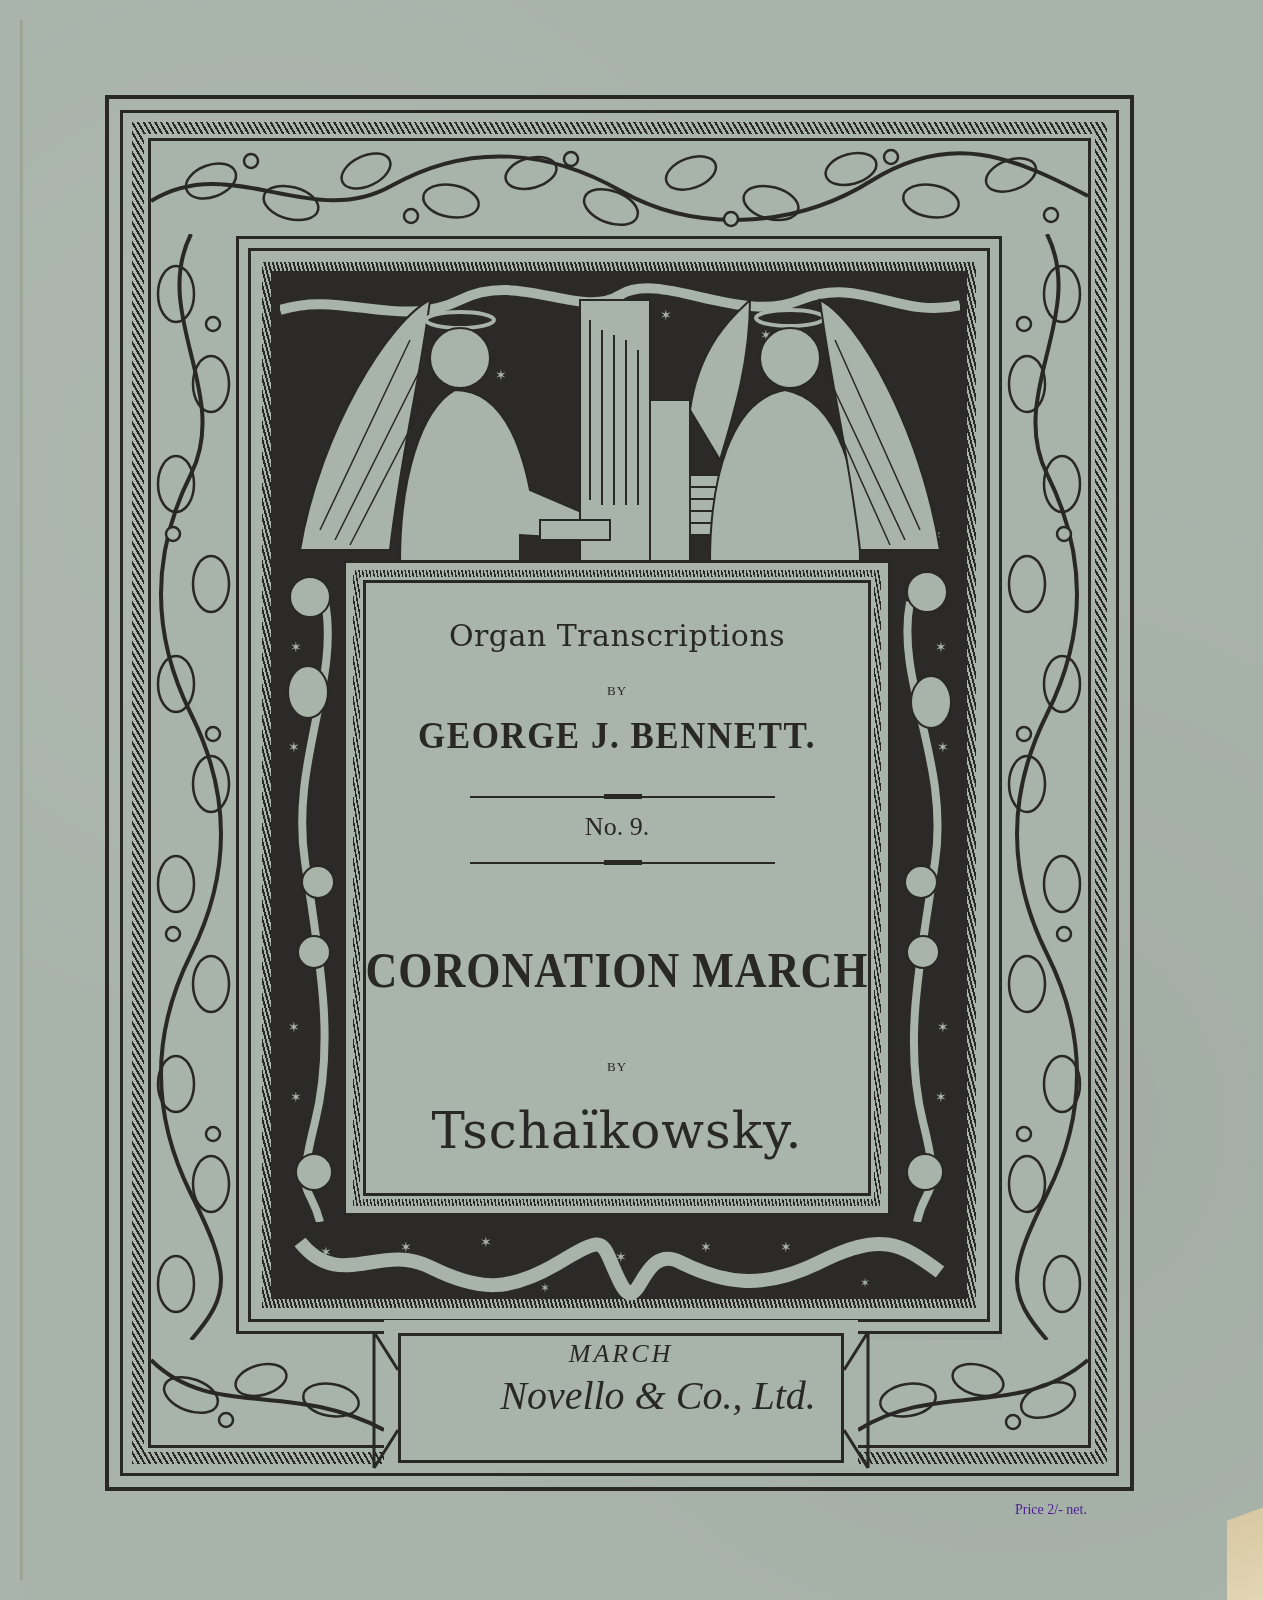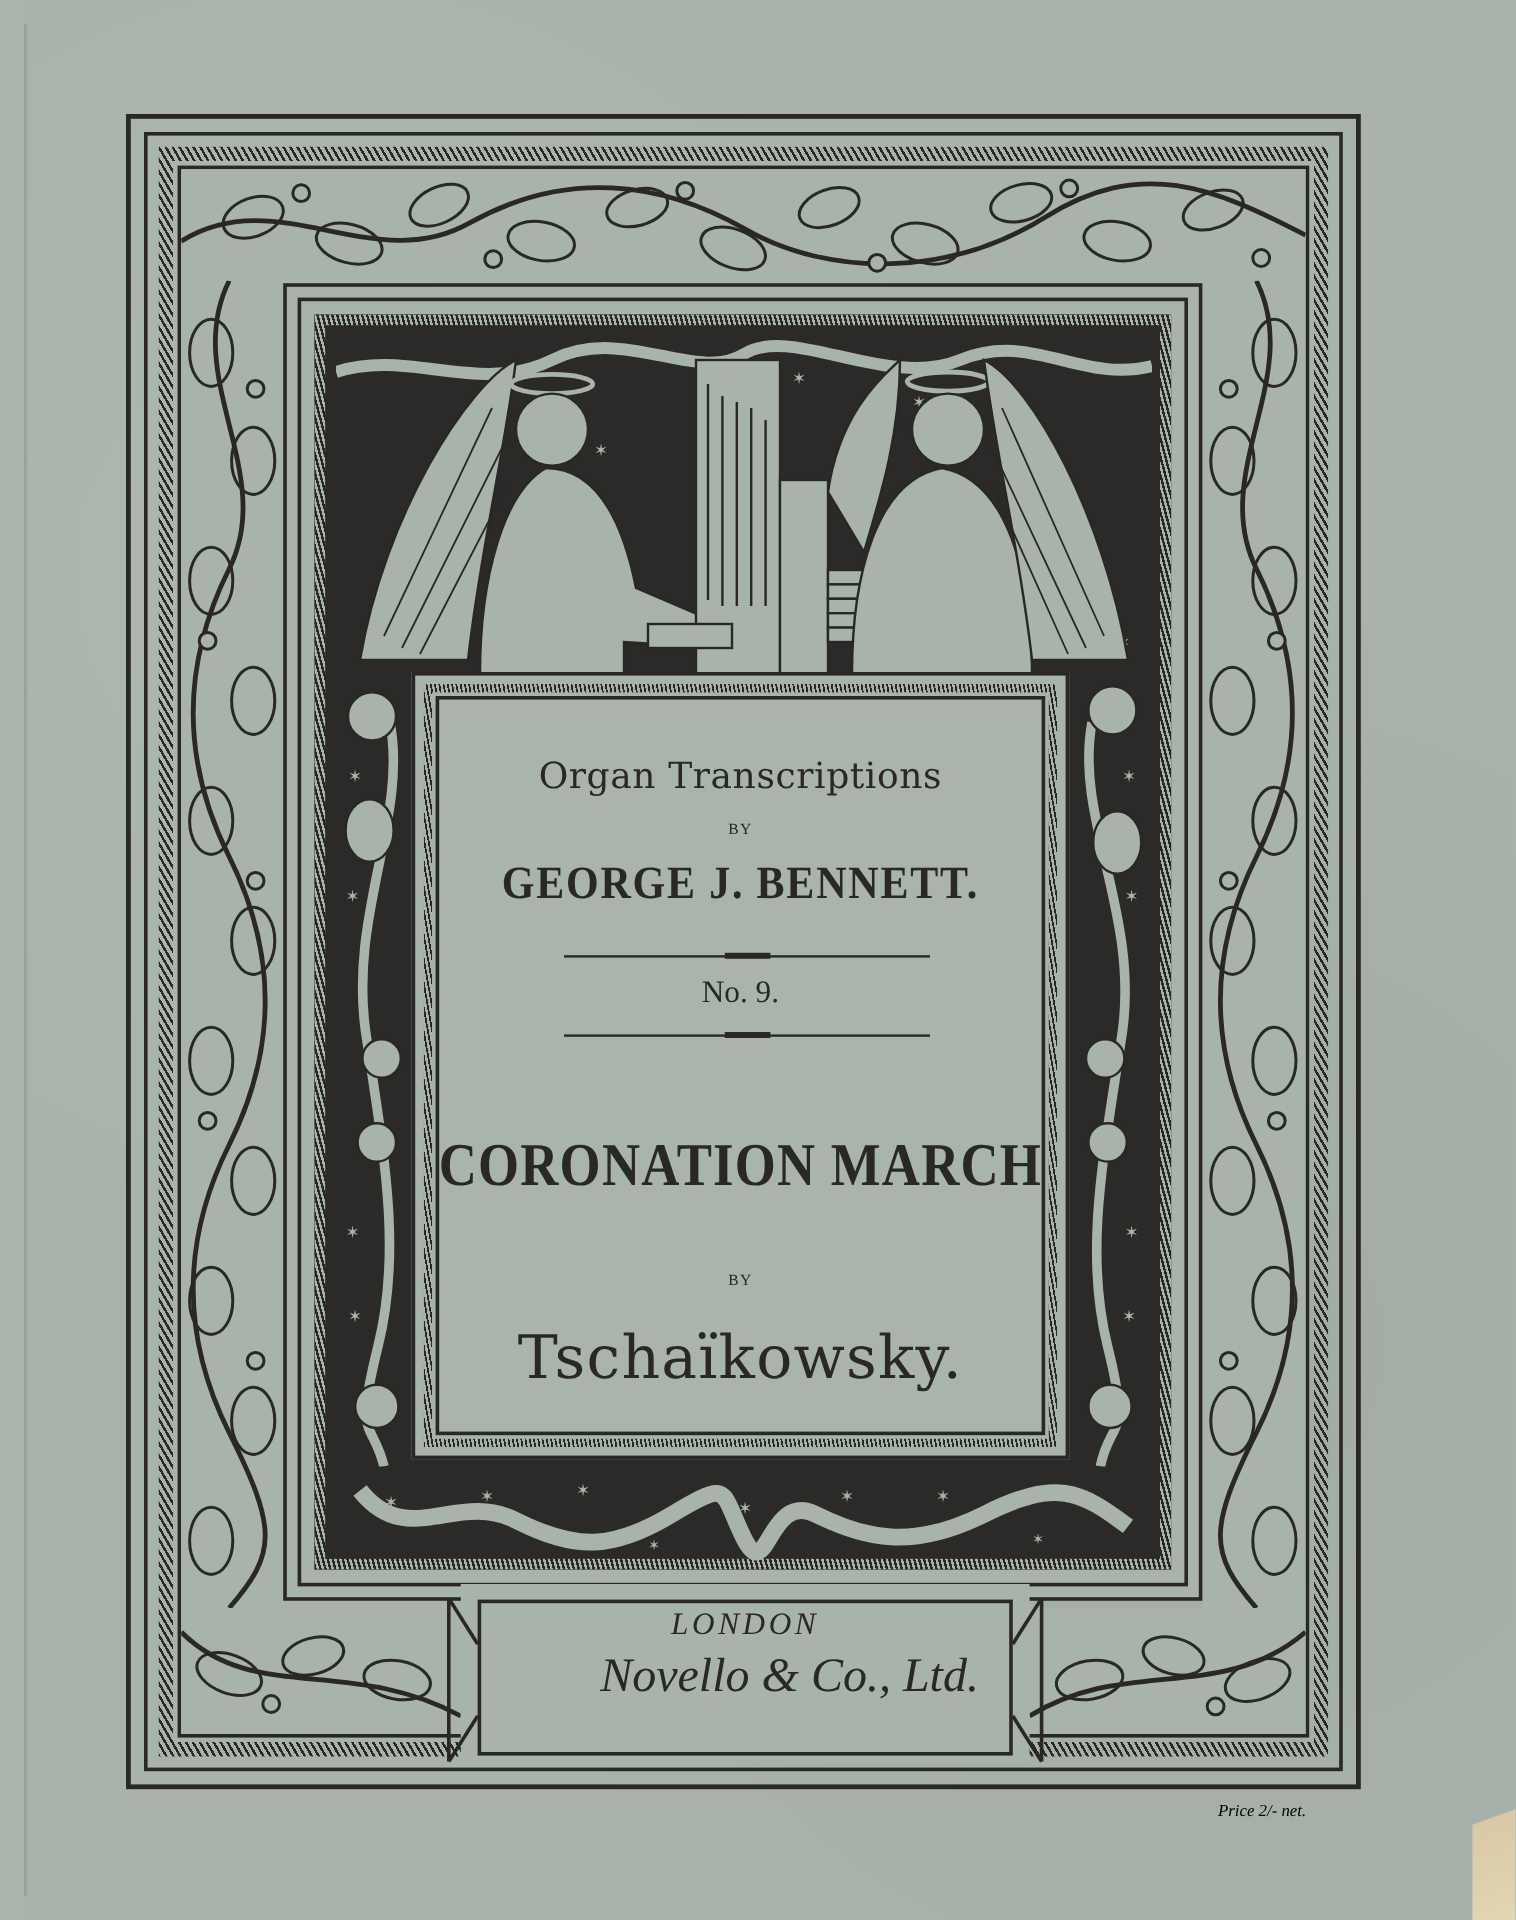--- a/index.html
+++ b/index.html
@@ -72,38 +72,38 @@
   
   .text-frame1 { left:343px; top:560px; width:548px; height:656px; border:3px solid #2a2826; background:#a8b3aa; }
   .text-frame2 { left:353px; top:570px; width:528px; height:636px; border:7px solid transparent;
     background: repeating-linear-gradient(80deg, #2a2826 0 1.5px, #a8b3aa 1.5px 3.5px) border-box;
     -webkit-mask: linear-gradient(#000 0 0) border-box, linear-gradient(#000 0 0) padding-box;
     -webkit-mask-composite: xor; mask-composite: exclude;
   }
   .text-frame3 { left:363px; top:580px; width:508px; height:616px; border:3px solid #2a2826; background:#a9b4ab; }
 
   .txt { position:absolute; left:363px; width:508px; text-align:center; color:#2a2826; }
-  .series-title { top:618px; font-family:"DejaVu Serif", serif; font-size:30px; letter-spacing:0.5px;margin-top:12px; }
+  .series-title { top:618px; font-family:"DejaVu Serif", serif; font-size:30px; letter-spacing:0.5px; }
   .by1 { top:683px; font-size:13px; letter-spacing:1px; font-family:"Liberation Serif", serif; }
   .arranger { top:716px; font-family:"Liberation Serif", serif; font-weight:bold; font-size:35px; letter-spacing:1.5px; transform:scaleY(1.1); }
   .number { top:812px; font-family:"Liberation Serif", serif; font-size:26px; }
   .title { top:945px; font-family:"Liberation Serif", serif; font-weight:bold; font-size:44px; letter-spacing:1px; transform:scaleY(1.15); }
   .by2 { top:1059px; font-size:13px; letter-spacing:1px; font-family:"Liberation Serif", serif; }
   .composer { top:1102px; font-family:"DejaVu Serif", serif; font-size:50px; font-weight:normal; letter-spacing:1px; }
 
   .rule-thin { position:absolute; height:1.5px; background:#2a2826; }
   .rule-thick { position:absolute; height:5px; background:#2a2826; }
 
   
   .pub-outer { left:384px; top:1320px; width:474px; height:148px; background:#a8b3aa; }
   .pub-box { left:398px; top:1333px; width:446px; height:130px; border:3px solid #2a2826; }
   .pub-city { position:absolute; left:398px; width:446px; top:1339px; text-align:center; font-family:"Liberation Serif", serif; font-style:italic; font-size:26px; letter-spacing:3px; color:#2a2826; }
   .pub-name { position:absolute; left:398px; width:520px; top:1372px; text-align:center; font-family:"Liberation Serif", serif; font-style:italic; font-size:40px; color:#2a2826; }
 
-  .price { position:absolute; left:1015px; top:1502px; font-family:"Liberation Serif", serif; font-style:italic; font-size:14px; color:#000000; }
+  .price { position:absolute; left:1015px; top:1502px; font-family:"Liberation Serif", serif; font-size:14px; color:#4c1d95; }
 </style>
 </head>
 <body>
 
 <div class="paper"></div>
 <div class="paper-edge-left"></div>
 <div class="torn-corner"></div>
 
 <div class="box frame-outer"></div>
 <div class="box frame-outer2"></div>
@@ -344,16 +344,16 @@
 <div class="txt composer">Tschaïkowsky.</div>
 
 <div class="box pub-outer"></div>
 <div class="box pub-box"></div>
 <svg style="position:absolute;left:372px;top:1330px;width:28px;height:140px;" viewBox="0 0 28 140">
   <path d="M2 2 L26 40 M2 2 L2 138 M26 100 L2 138" stroke="#2a2826" stroke-width="3" fill="none"></path>
 </svg>
 <svg style="position:absolute;left:842px;top:1330px;width:28px;height:140px;" viewBox="0 0 28 140">
   <path d="M26 2 L2 40 M26 2 L26 138 M2 100 L26 138" stroke="#2a2826" stroke-width="3" fill="none"></path>
 </svg>
-<div class="pub-city">LONDON</div>
+<div class="pub-city">MARCH</div>
 <div class="pub-name">Novello &amp; Co., Ltd.</div>
 
 <div class="price">Price 2/- net.</div>
 
 </body></html>

